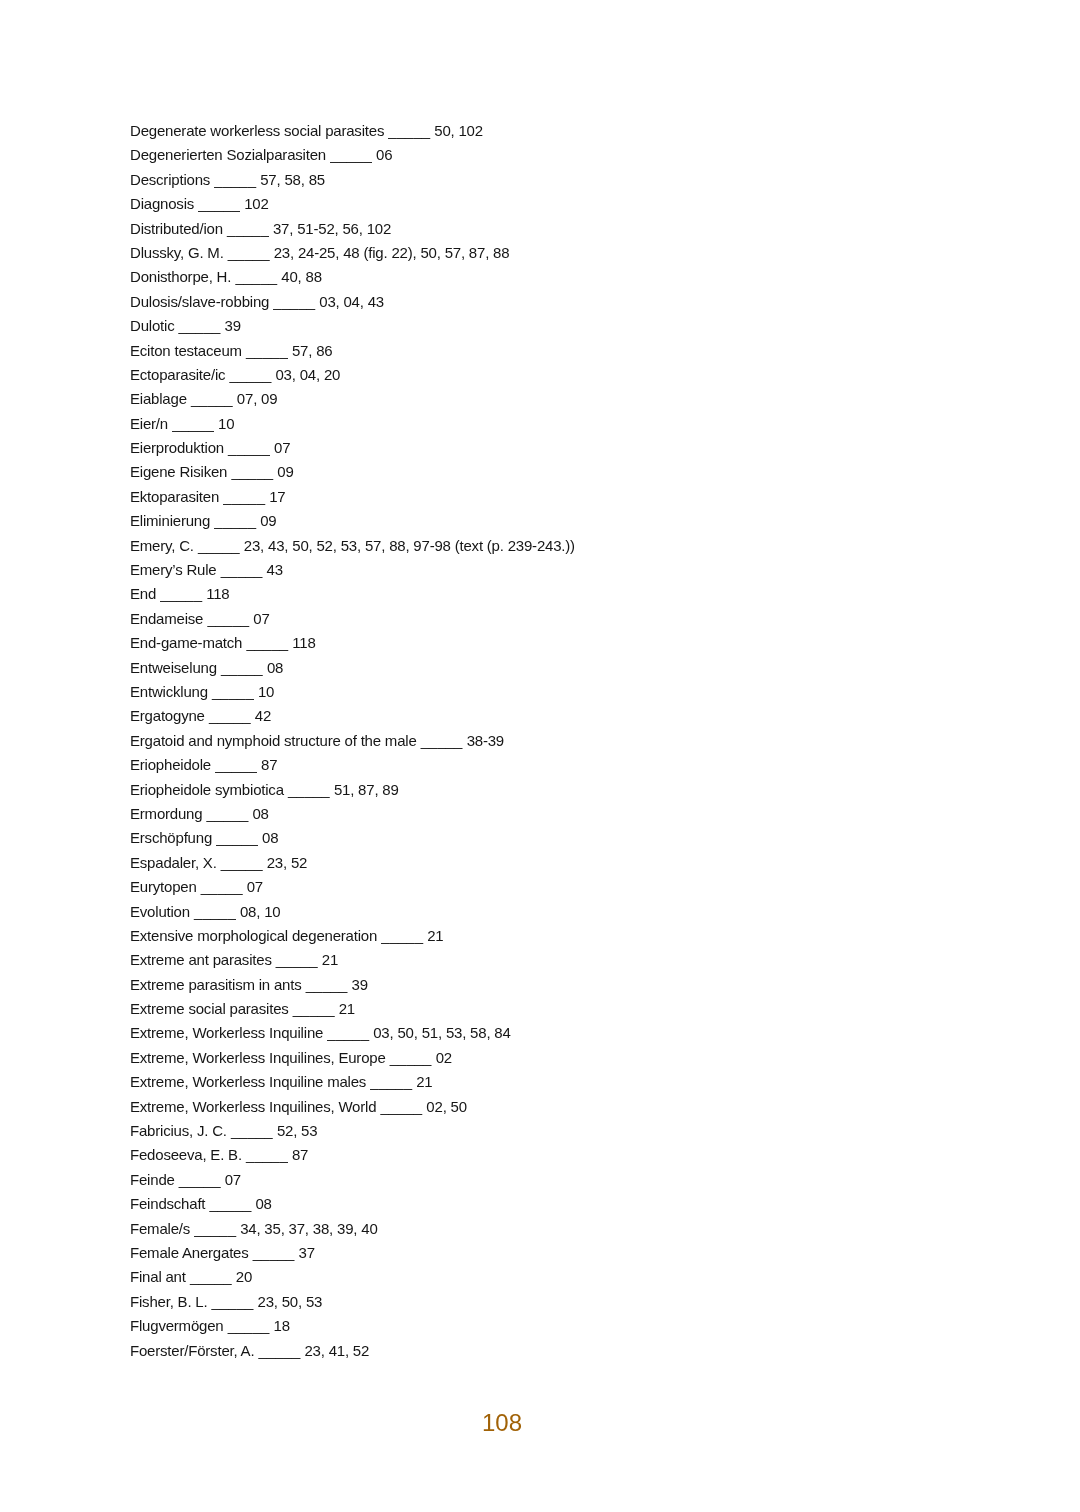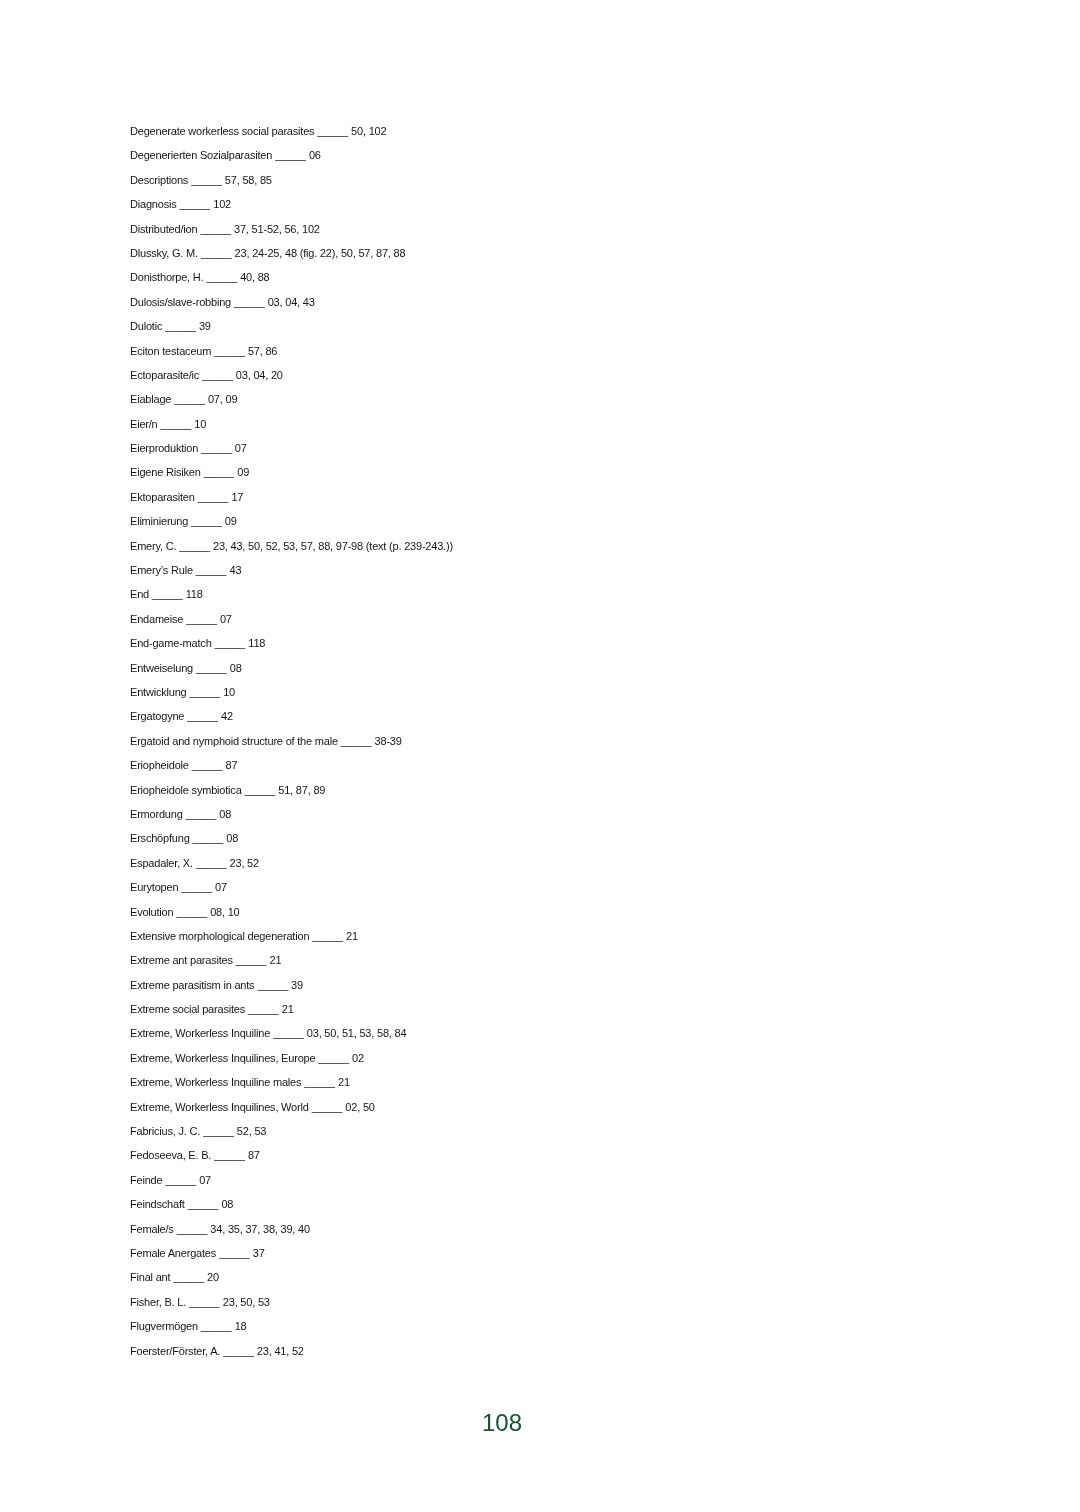--- a/index.html
+++ b/index.html
@@ -13,42 +13,42 @@
     height: 1512px;
     background: #ffffff;
     color: #161616;
     font-family: "Liberation Sans", "DejaVu Sans", sans-serif;
     overflow: hidden;
   }
   .index-list {
     position: absolute;
     left: 130px;
     top: 119px;
-    font-size: 11px;
+    font-size: 15px;
     line-height: 24.4px;
     letter-spacing: -0.2px;
     white-space: pre;
   }
   .entry {
     height: 24.4px;
   }
   .entry .it {
   }
   .entry .leader {
     letter-spacing: 0;
   }
   .page-number {
     position: absolute;
     left: 0;
     top: 1409px;
     width: 1004px;
     text-align: center;
     font-size: 24px;
     line-height: 28px;
-    color: #14532d;
+    color: #a16207;
   }
 </style>
 </head>
 <body>
 
 <div class="page">
   <div class="index-list"><div class="entry"><span><span>Degenerate workerless social parasites</span></span><span class="leader"> _____ </span><span>50, 102</span></div><div class="entry"><span><span>Degenerierten Sozialparasiten</span></span><span class="leader"> _____ </span><span>06</span></div><div class="entry"><span><span>Descriptions</span></span><span class="leader"> _____ </span><span>57, 58, 85</span></div><div class="entry"><span><span>Diagnosis</span></span><span class="leader"> _____ </span><span>102</span></div><div class="entry"><span><span>Distributed/ion</span></span><span class="leader"> _____ </span><span>37, 51-52, 56, 102</span></div><div class="entry"><span><span>Dlussky, G. M.</span></span><span class="leader"> _____ </span><span>23, 24-25, 48 (fig. 22), 50, 57, 87, 88</span></div><div class="entry"><span><span>Donisthorpe, H.</span></span><span class="leader"> _____ </span><span>40, 88</span></div><div class="entry"><span><span>Dulosis/slave-robbing</span></span><span class="leader"> _____ </span><span>03, 04, 43</span></div><div class="entry"><span><span>Dulotic</span></span><span class="leader"> _____ </span><span>39</span></div><div class="entry"><span><span class="it">Eciton testaceum</span></span><span class="leader"> _____ </span><span>57, 86</span></div><div class="entry"><span><span>Ectoparasite/ic</span></span><span class="leader"> _____ </span><span>03, 04, 20</span></div><div class="entry"><span><span>Eiablage</span></span><span class="leader"> _____ </span><span>07, 09</span></div><div class="entry"><span><span>Eier/n</span></span><span class="leader"> _____ </span><span>10</span></div><div class="entry"><span><span>Eierproduktion</span></span><span class="leader"> _____ </span><span>07</span></div><div class="entry"><span><span>Eigene Risiken</span></span><span class="leader"> _____ </span><span>09</span></div><div class="entry"><span><span>Ektoparasiten</span></span><span class="leader"> _____ </span><span>17</span></div><div class="entry"><span><span>Eliminierung</span></span><span class="leader"> _____ </span><span>09</span></div><div class="entry"><span><span>Emery, C.</span></span><span class="leader"> _____ </span><span>23, 43, 50, 52, 53, 57, 88, 97-98 (text (p. 239-243.))</span></div><div class="entry"><span><span>Emery’s Rule</span></span><span class="leader"> _____ </span><span>43</span></div><div class="entry"><span><span>End</span></span><span class="leader"> _____ </span><span>118</span></div><div class="entry"><span><span>Endameise</span></span><span class="leader"> _____ </span><span>07</span></div><div class="entry"><span><span>End-game-match</span></span><span class="leader"> _____ </span><span>118</span></div><div class="entry"><span><span>Entweiselung</span></span><span class="leader"> _____ </span><span>08</span></div><div class="entry"><span><span>Entwicklung</span></span><span class="leader"> _____ </span><span>10</span></div><div class="entry"><span><span>Ergatogyne</span></span><span class="leader"> _____ </span><span>42</span></div><div class="entry"><span><span>Ergatoid and nymphoid structure of the male</span></span><span class="leader"> _____ </span><span>38-39</span></div><div class="entry"><span><span class="it">Eriopheidole</span></span><span class="leader"> _____ </span><span>87</span></div><div class="entry"><span><span class="it">Eriopheidole symbiotica</span></span><span class="leader"> _____ </span><span>51, 87, 89</span></div><div class="entry"><span><span>Ermordung</span></span><span class="leader"> _____ </span><span>08</span></div><div class="entry"><span><span>Erschöpfung</span></span><span class="leader"> _____ </span><span>08</span></div><div class="entry"><span><span>Espadaler, X.</span></span><span class="leader"> _____ </span><span>23, 52</span></div><div class="entry"><span><span>Eurytopen</span></span><span class="leader"> _____ </span><span>07</span></div><div class="entry"><span><span>Evolution</span></span><span class="leader"> _____ </span><span>08, 10</span></div><div class="entry"><span><span>Extensive morphological degeneration</span></span><span class="leader"> _____ </span><span>21</span></div><div class="entry"><span><span>Extreme ant parasites</span></span><span class="leader"> _____ </span><span>21</span></div><div class="entry"><span><span>Extreme parasitism in ants</span></span><span class="leader"> _____ </span><span>39</span></div><div class="entry"><span><span>Extreme social parasites</span></span><span class="leader"> _____ </span><span>21</span></div><div class="entry"><span><span>Extreme, Workerless Inquiline</span></span><span class="leader"> _____ </span><span>03, 50, 51, 53, 58, 84</span></div><div class="entry"><span><span>Extreme, Workerless Inquilines, Europe</span></span><span class="leader"> _____ </span><span>02</span></div><div class="entry"><span><span>Extreme, Workerless Inquiline males</span></span><span class="leader"> _____ </span><span>21</span></div><div class="entry"><span><span>Extreme, Workerless Inquilines, World</span></span><span class="leader"> _____ </span><span>02, 50</span></div><div class="entry"><span><span>Fabricius, J. C.</span></span><span class="leader"> _____ </span><span>52, 53</span></div><div class="entry"><span><span>Fedoseeva, E. B.</span></span><span class="leader"> _____ </span><span>87</span></div><div class="entry"><span><span>Feinde</span></span><span class="leader"> _____ </span><span>07</span></div><div class="entry"><span><span>Feindschaft</span></span><span class="leader"> _____ </span><span>08</span></div><div class="entry"><span><span>Female/s</span></span><span class="leader"> _____ </span><span>34, 35, 37, 38, 39, 40</span></div><div class="entry"><span><span>Female </span><span class="it">Anergates</span></span><span class="leader"> _____ </span><span>37</span></div><div class="entry"><span><span>Final ant</span></span><span class="leader"> _____ </span><span>20</span></div><div class="entry"><span><span>Fisher, B. L.</span></span><span class="leader"> _____ </span><span>23, 50, 53</span></div><div class="entry"><span><span>Flugvermögen</span></span><span class="leader"> _____ </span><span>18</span></div><div class="entry"><span><span>Foerster/Förster, A.</span></span><span class="leader"> _____ </span><span>23, 41, 52</span></div></div>
   <div class="page-number">108</div>
 </div>
 

